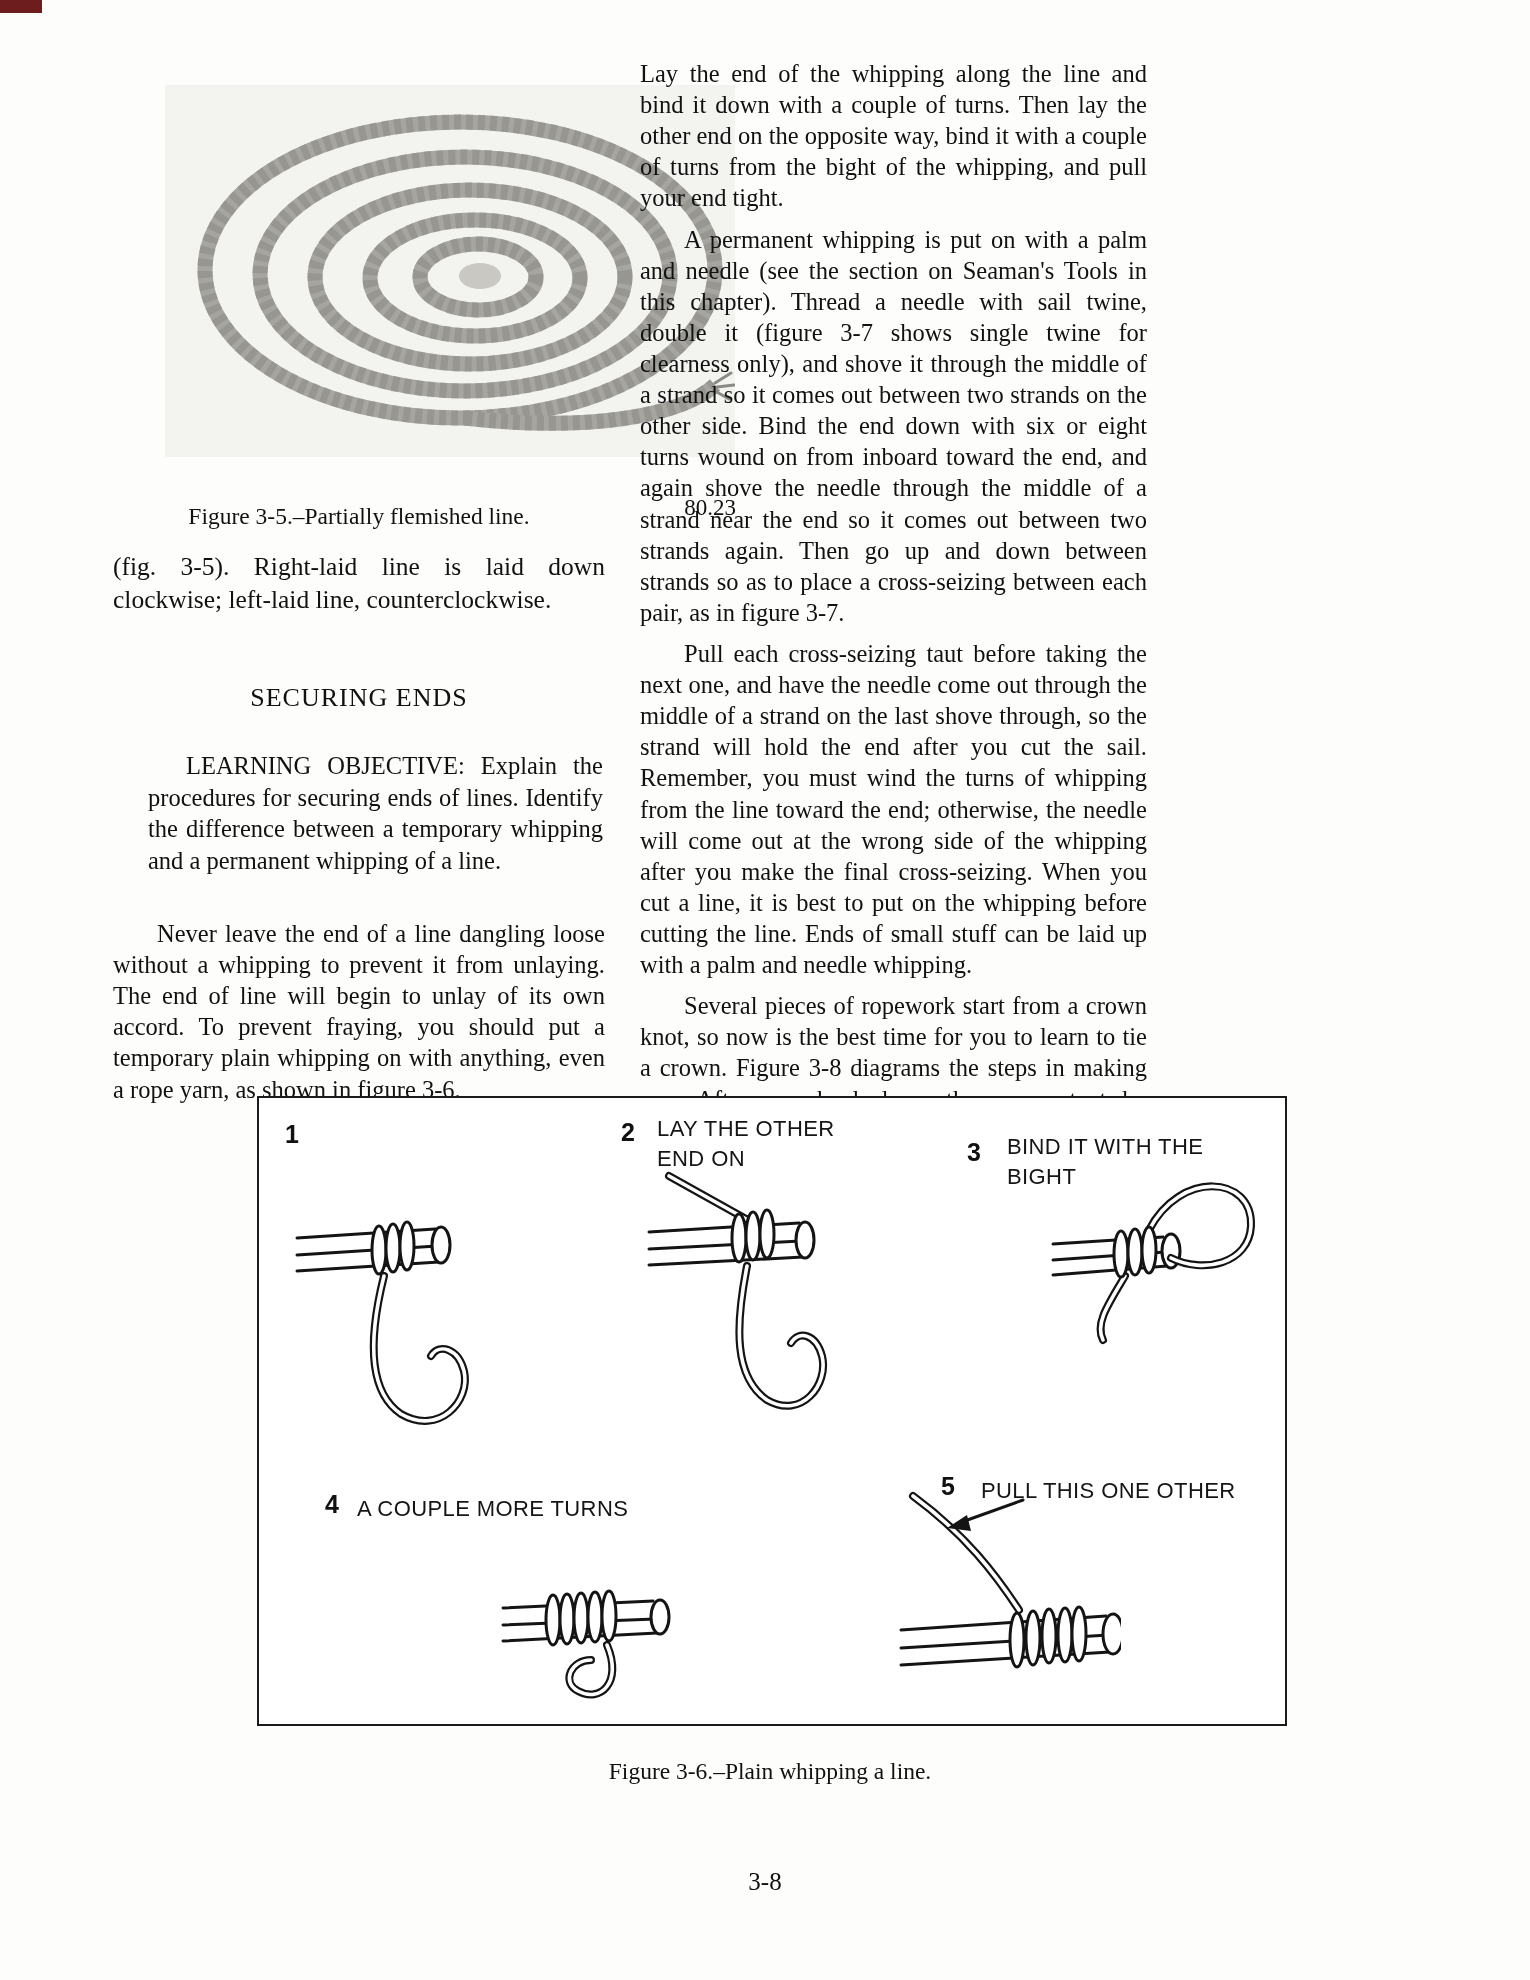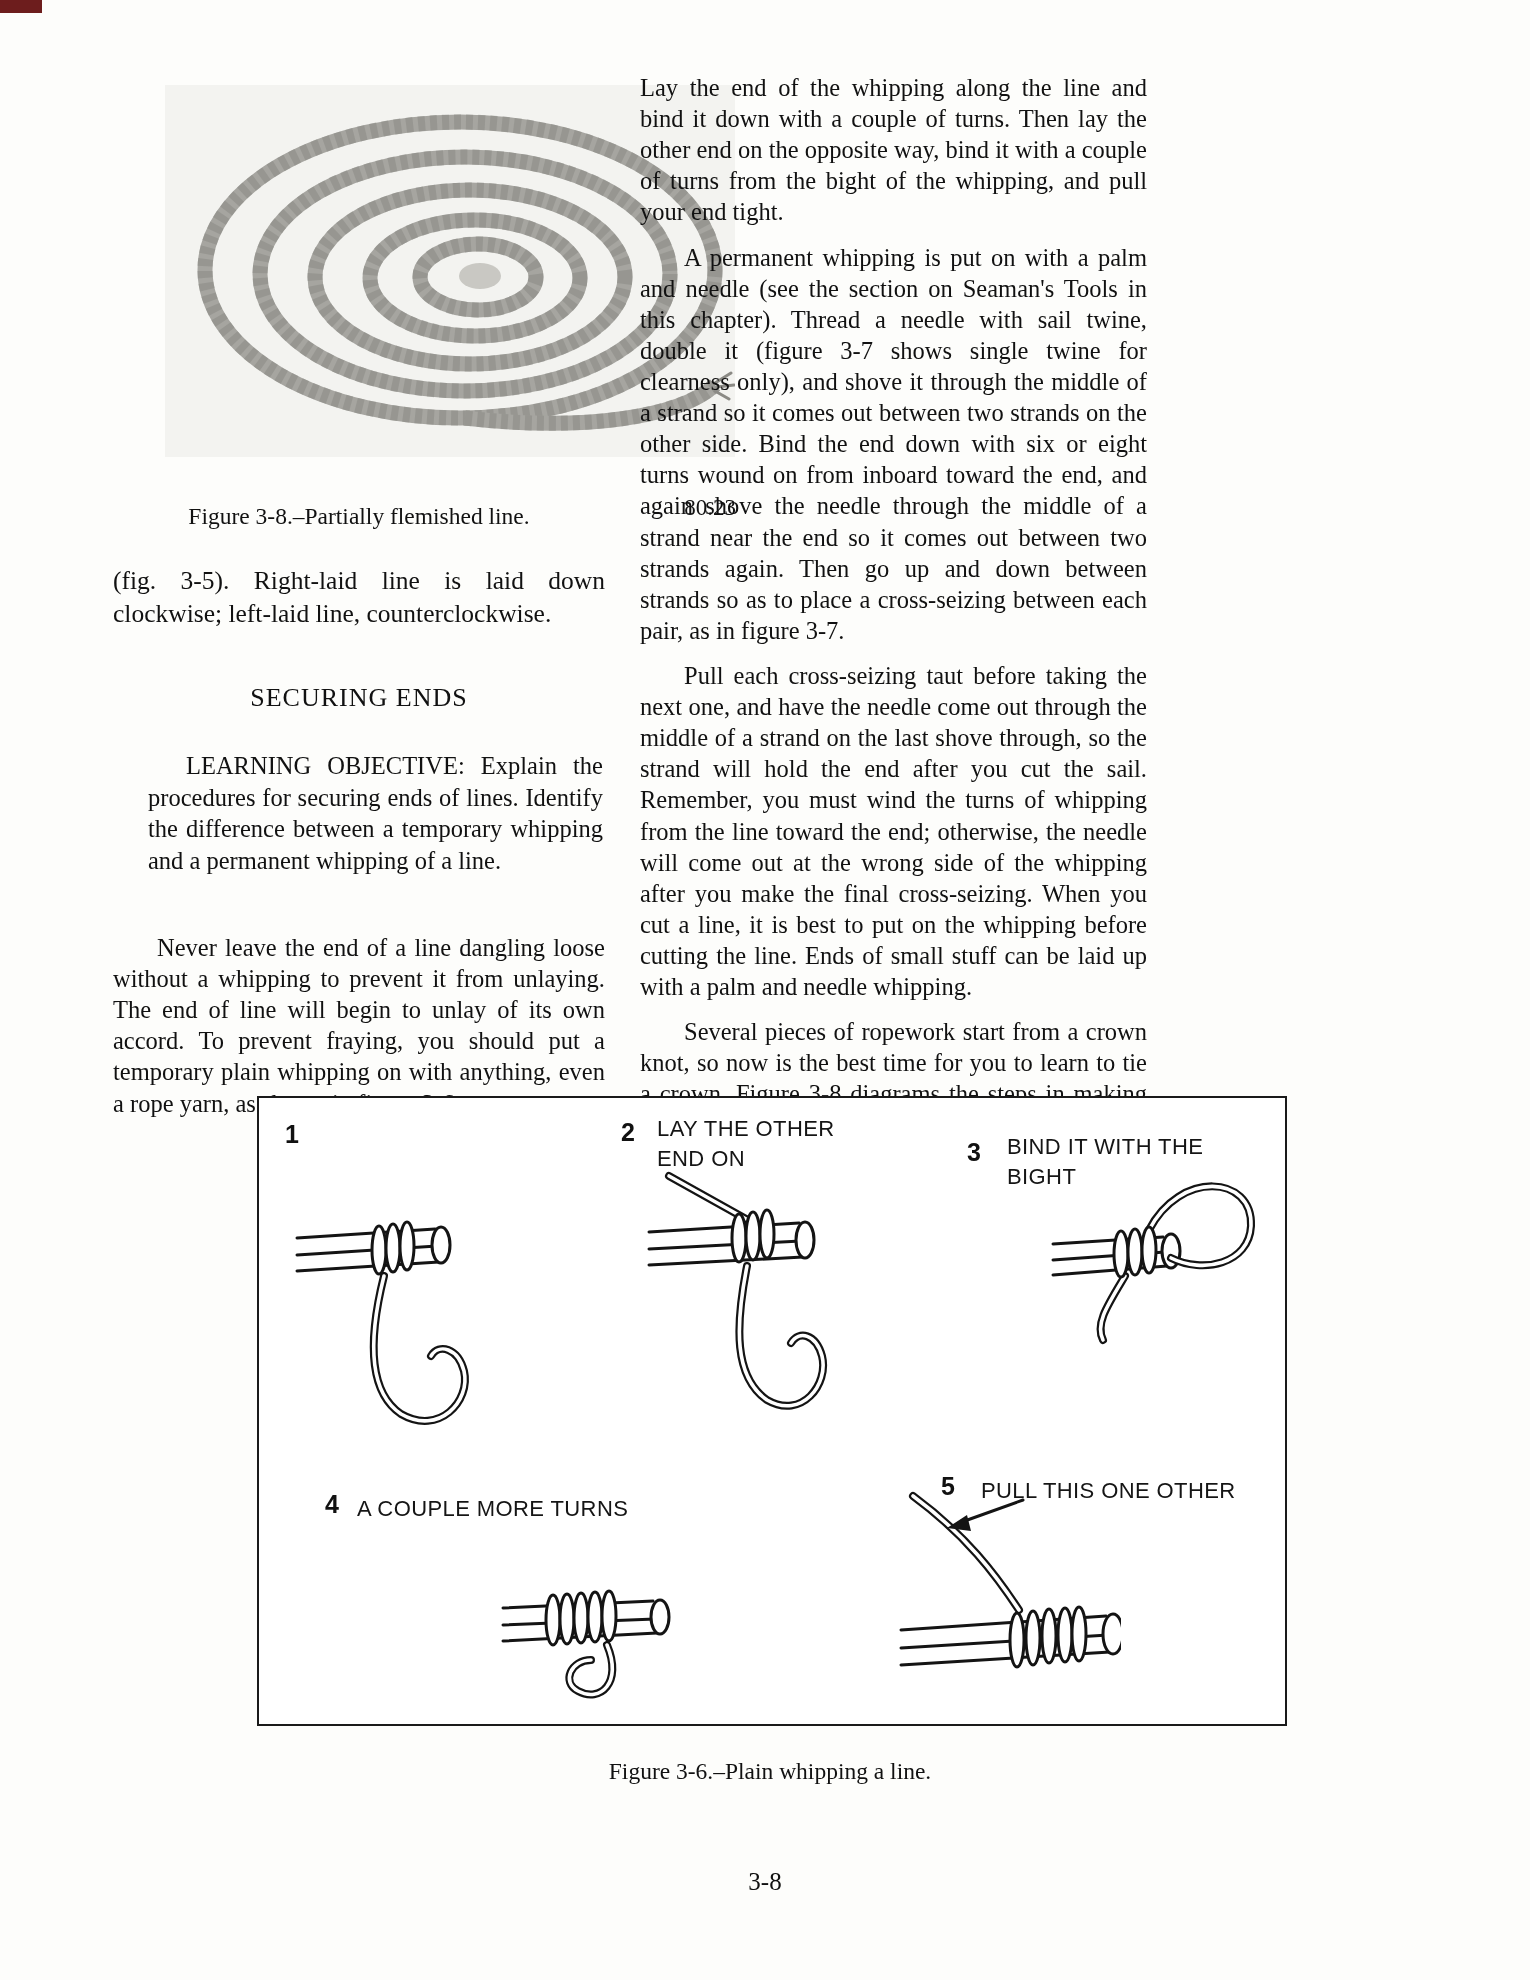--- a/index.html
+++ b/index.html
@@ -2,21 +2,21 @@
 <html><head>
 <meta charset="utf-8">
 <style>
   html,body { margin:0; padding:0; }
   body {
     width:1530px; height:1980px; position:relative;
     background:#fdfdfb; color:#111;
     font-family:"Liberation Serif","DejaVu Serif",serif;
     overflow:hidden;
   }
-  p { margin:14px 0 10px 0; text-align:justify; font-size:24.5px; line-height:1.27; }
+  p { margin:0 0 10px 0; text-align:justify; font-size:24.5px; line-height:1.27; }
   .indent { text-indent:44px; }
 
   .artifact { position:absolute; left:0; top:0; width:42px; height:13px; background:#6d1d1d; }
 
   .photo { position:absolute; left:165px; top:85px; width:570px; height:372px; background:#f3f3f0; }
   .credit { position:absolute; left:480px; top:495px; width:256px; text-align:right; font-size:23px; }
   .cap35  { position:absolute; left:113px; top:503px; width:492px; text-align:center; font-size:23.5px; }
 
   .p-left1 { position:absolute; left:113px; top:550px; width:492px; font-size:25.5px; line-height:1.3; }
   .heading { position:absolute; left:113px; top:683px; width:492px; text-align:center;
@@ -69,21 +69,21 @@
     <ellipse class="coil2" cx="310" cy="193" rx="105" ry="58"></ellipse>
     <ellipse class="coil" cx="313" cy="192" rx="58" ry="33"></ellipse>
     <ellipse class="coil2" cx="313" cy="192" rx="58" ry="33"></ellipse>
     <ellipse cx="315" cy="191" rx="21" ry="13" fill="#c9c8c3"></ellipse>
     <path class="coil" d="M 300,333 C 420,347 515,332 550,300"></path>
     <path class="coil2" d="M 300,333 C 420,347 515,332 550,300"></path>
     <path class="ln" d="M 550,298 L 566,288 M 552,302 L 569,300 M 550,306 L 564,314" style="stroke:#8b8a85"></path>
   </svg>
 </div>
 <div class="credit">80.23</div>
-<div class="cap35">Figure 3-8.–Partially flemished line.</div>
+<div class="cap35">Figure 3-5.–Partially flemished line.</div>
 
 <p class="p-left1">(fig. 3-5). Right-laid line is laid down clockwise; left-laid line, counterclockwise.</p>
 <h2 class="heading">SECURING ENDS</h2>
 <div class="objective">LEARNING OBJECTIVE: Explain the procedures for securing ends of lines. Identify the difference between a temporary whipping and a permanent whipping of a line.</div>
 <p class="p-left2 indent">Never leave the end of a line dangling loose without a whipping to prevent it from unlaying. The end of line will begin to unlay of its own accord. To prevent fraying, you should put a temporary plain whipping on with anything, even a rope yarn, as shown in figure 3-6.</p>
 
 <div class="right-col">
   <p>Lay the end of the whipping along the line and bind it down with a couple of turns. Then lay the other end on the opposite way, bind it with a couple of turns from the bight of the whipping, and pull your end tight.</p>
   <p class="indent">A permanent whipping is put on with a palm and needle (see the section on Seaman's Tools in this chapter). Thread a needle with sail twine, double it (figure 3-7 shows single twine for clearness only), and shove it through the middle of a strand so it comes out between two strands on the other side. Bind the end down with six or eight turns wound on from inboard toward the end, and again shove the needle through the middle of a strand near the end so it comes out between two strands again. Then go up and down between strands so as to place a cross-seizing between each pair, as in figure 3-7.</p>
   <p class="indent">Pull each cross-seizing taut before taking the next one, and have the needle come out through the middle of a strand on the last shove through, so the strand will hold the end after you cut the sail. Remember, you must wind the turns of whipping from the line toward the end; otherwise, the needle will come out at the wrong side of the whipping after you make the final cross-seizing. When you cut a line, it is best to put on the whipping before cutting the line. Ends of small stuff can be laid up with a palm and needle whipping.</p>

